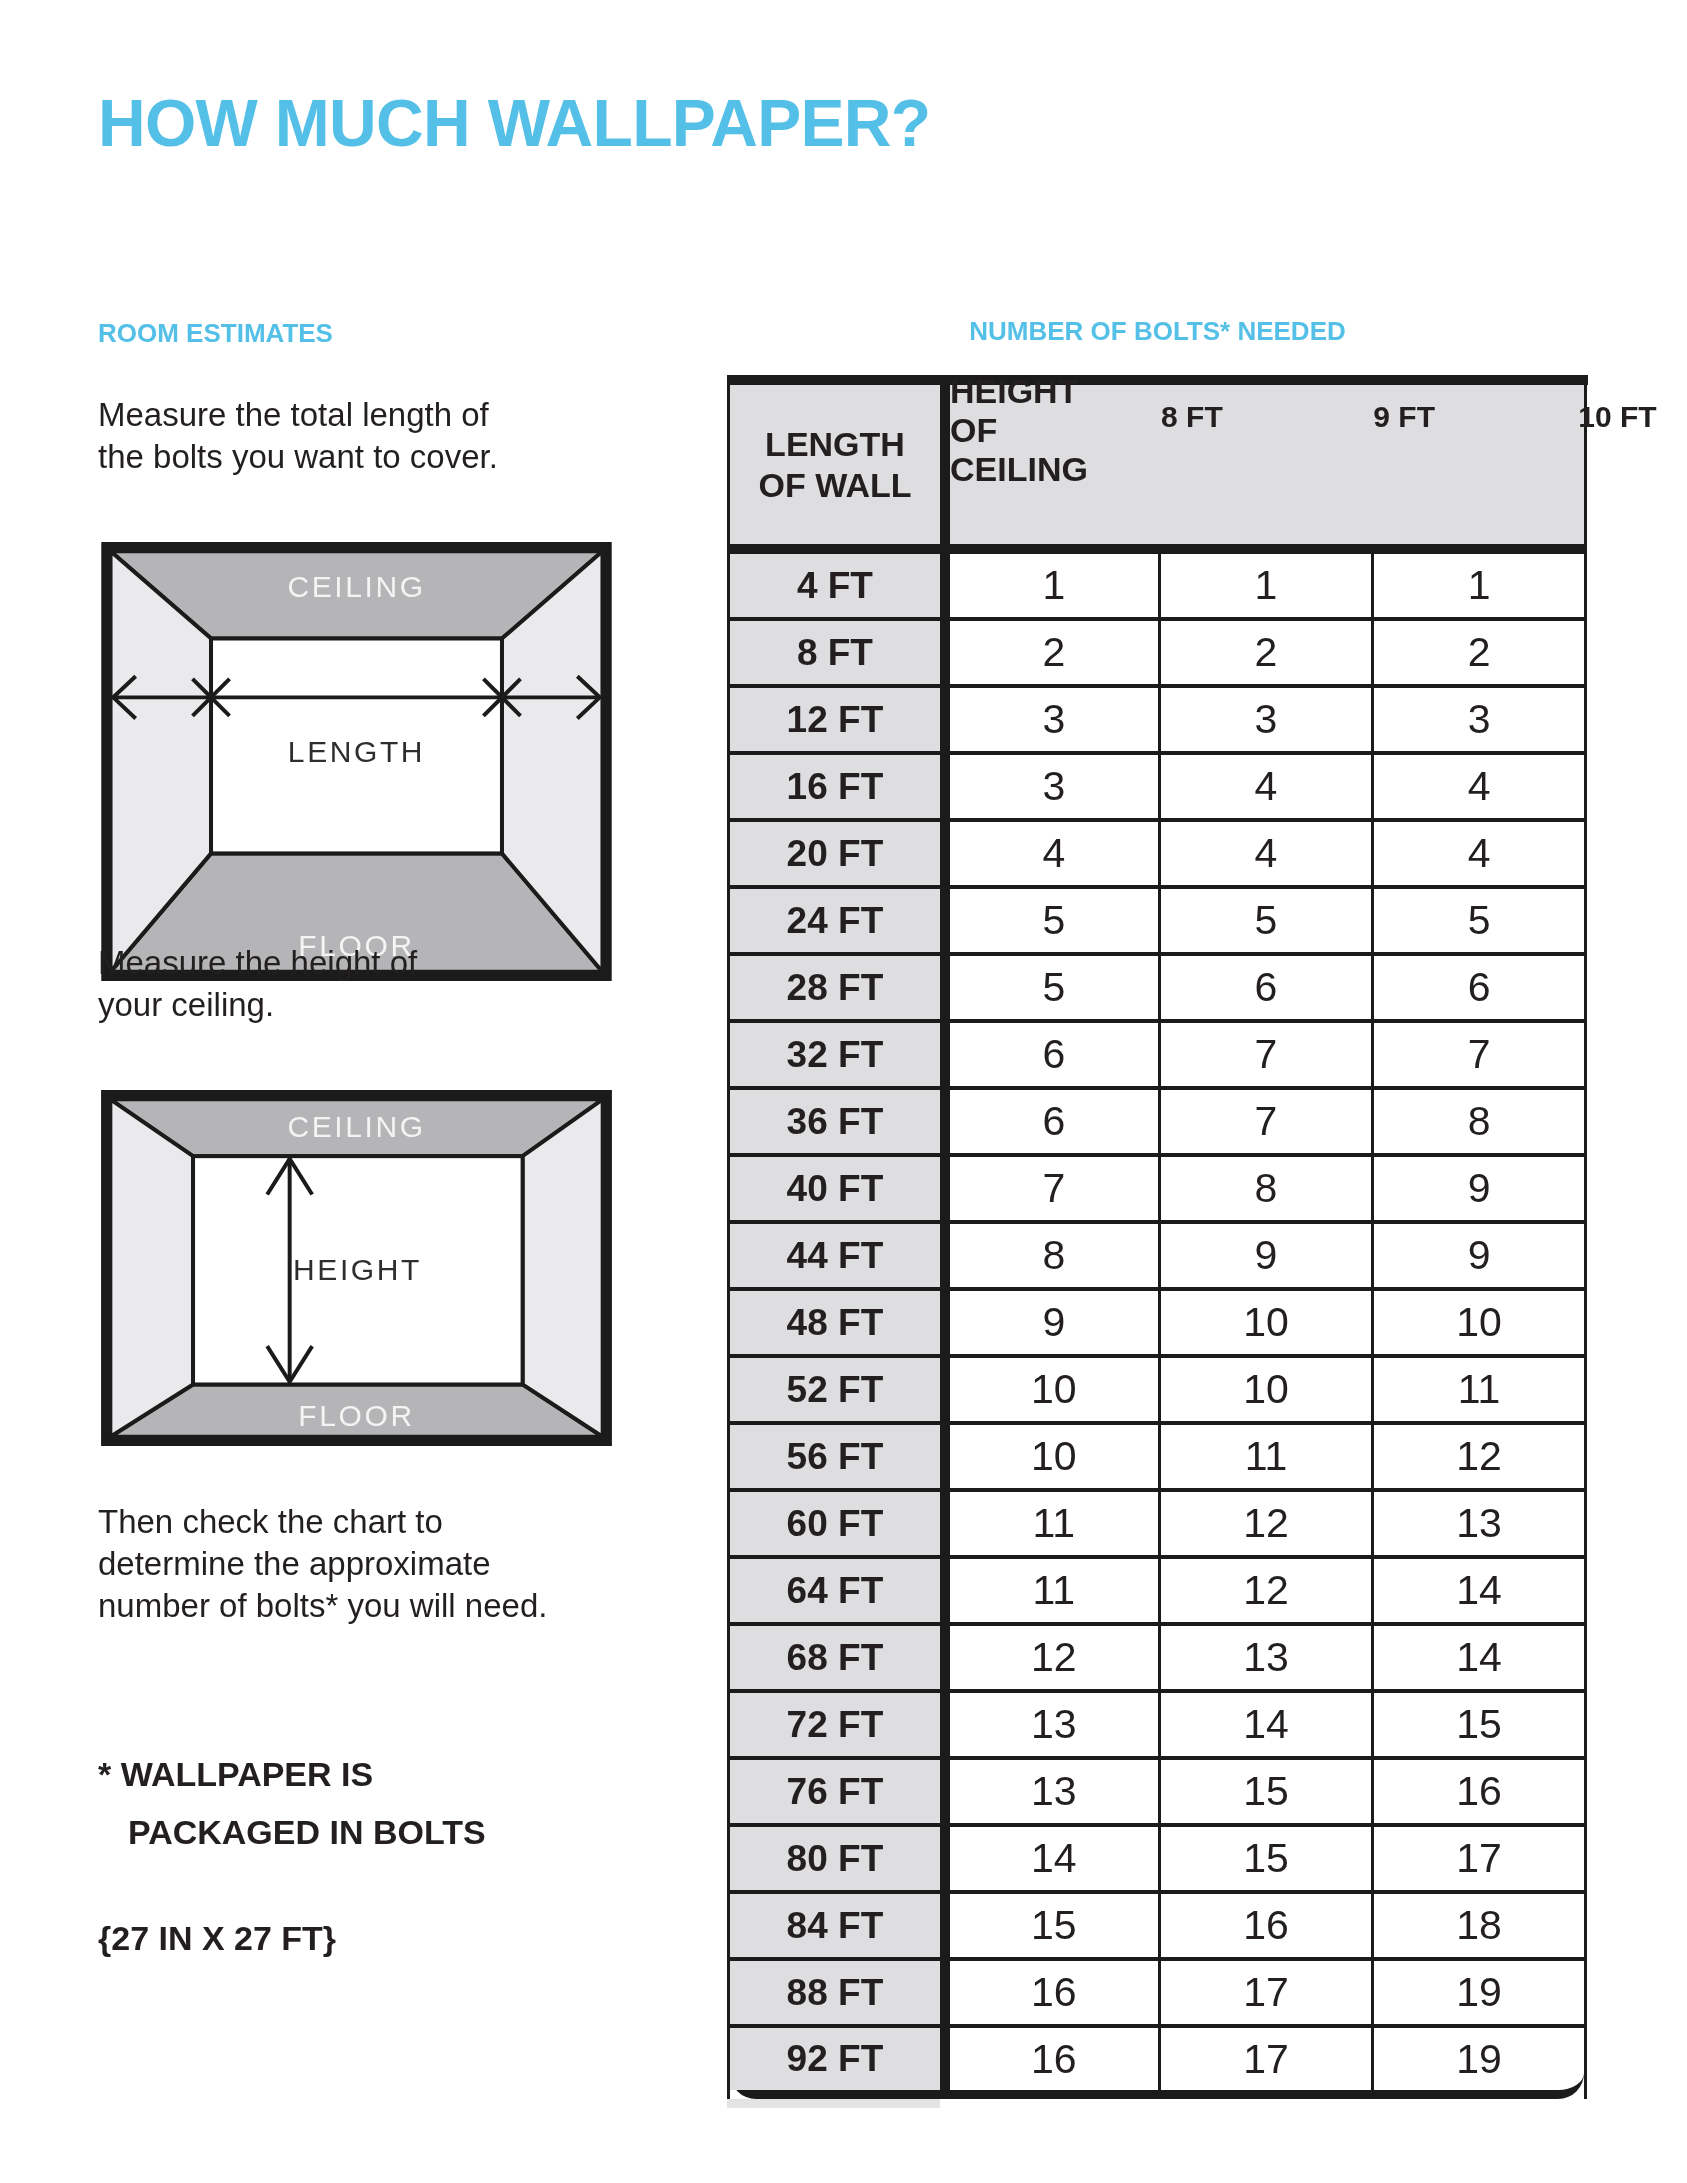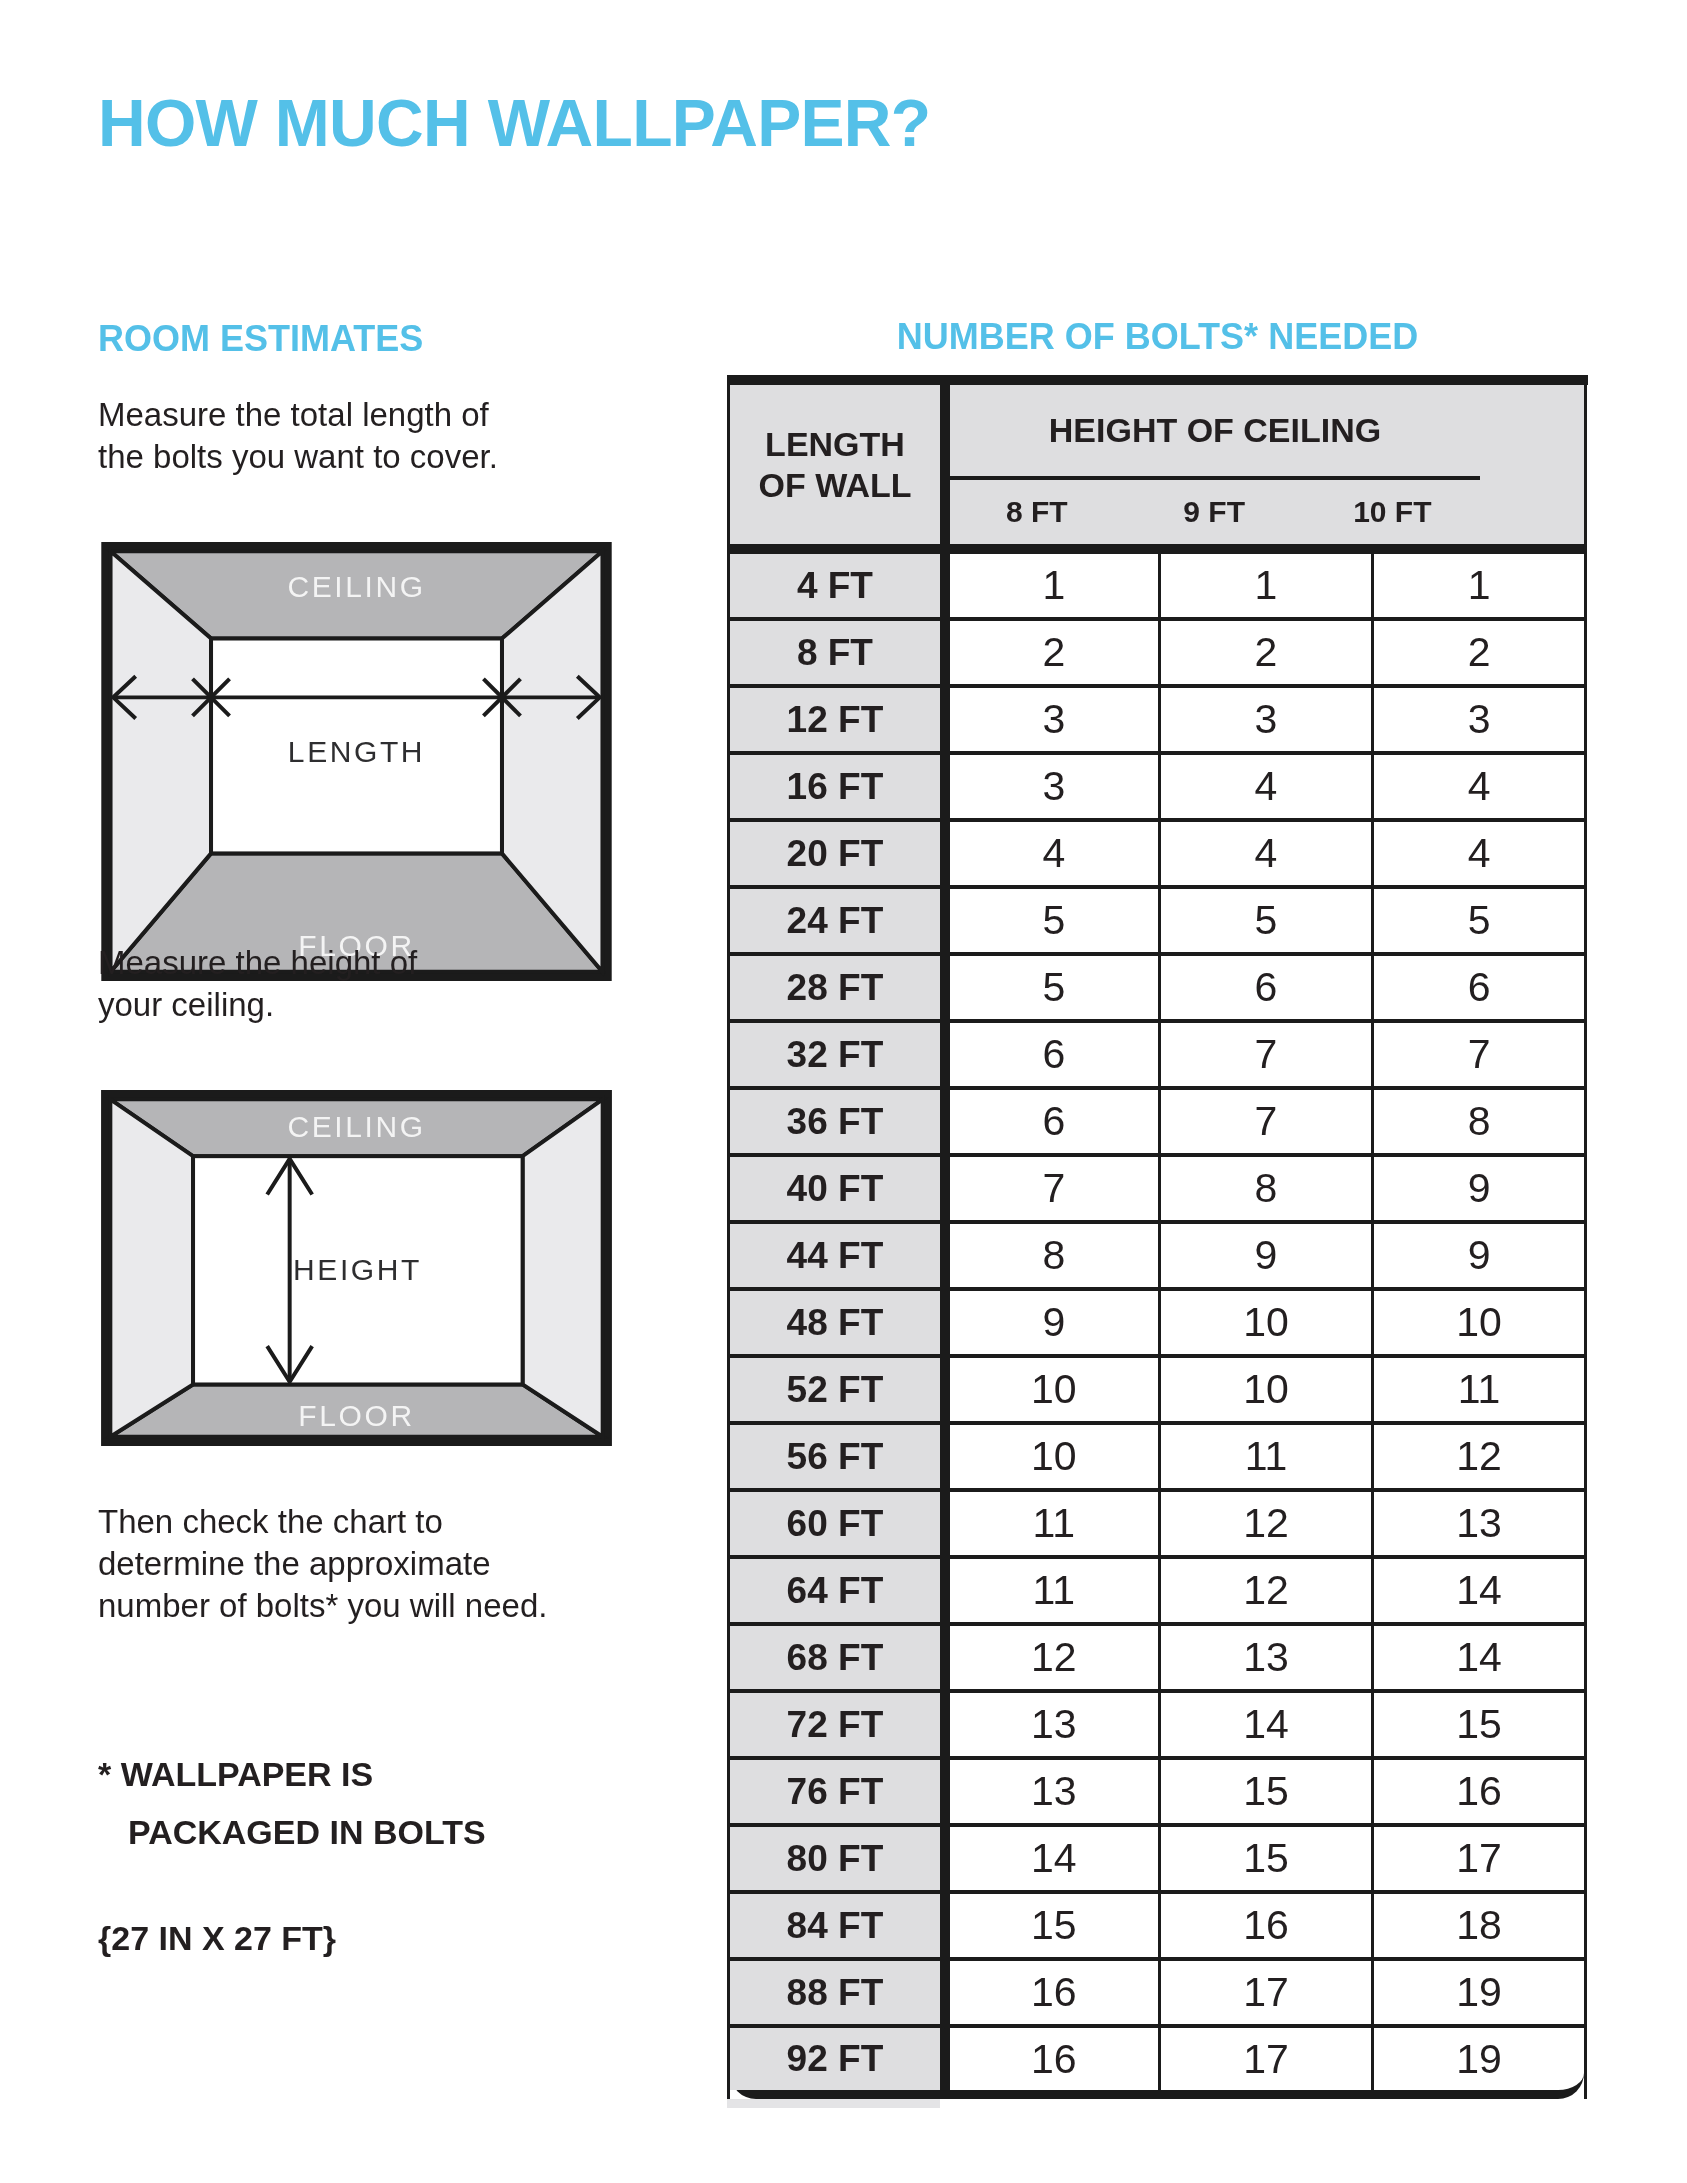--- a/index.html
+++ b/index.html
@@ -4,21 +4,21 @@
 <style>
   html,body { margin:0; padding:0; background:#ffffff; }
   #page {
     position:relative; width:1687px; height:2183px; background:#ffffff;
     font-family:"Liberation Sans","DejaVu Sans",sans-serif; color:#231F20; overflow:hidden;
   }
   .abs { position:absolute; }
 
   
   .title { left:98px; top:85px; font-size:66px; font-weight:bold; letter-spacing:-0.7px; color:#54C0E8; }
-  .sect-head { font-size:36px; font-weight:bold; color:#54C0E8; letter-spacing:0; }
+  .sect-head { font-size:26px; font-weight:bold; color:#54C0E8; letter-spacing:0; }
   .body-txt { font-size:33px; line-height:42px; color:#231F20; }
   .foot-txt { font-size:34px; font-weight:bold; line-height:58px; color:#231F20; }
   .bolt-txt { font-size:34px; font-weight:bold; line-height:54px; color:#231F20; }
   .bolt-txt sup { font-size:21px; vertical-align:super; line-height:0; }
   .indent { padding-left:30px; }
 
   
   .diagram { position:absolute; width:511px; }
   .diagram svg { position:absolute; left:0; top:0; }
   .dlabel { position:absolute; display:flex; align-items:center; justify-content:center;
@@ -28,21 +28,21 @@
 
   
   .tbl { left:727px; top:375px; width:861px; }
   .tbl-heading { left:727px; top:316px; width:861px; text-align:center; }
   .t-border-top { width:861px; height:10px; background:#1B1B1B; }
   .t-frame { width:854px; border-left:3.3px solid #1B1B1B; border-right:3.3px solid #1B1B1B; }
   .t-head { display:flex; height:159px; background:#DEDEE0; }
   .t-head-col1 { width:210px; display:flex; flex-direction:column; align-items:center; justify-content:center;
                  font-size:34px; font-weight:bold; line-height:41px; text-align:center; }
   .t-vdiv { width:10px; background:#1B1B1B; }
-  .t-head-right { width:530px; display:flex; flex-direction:column; }
+  .t-head-right { width:530px; display:flex; }
   .t-group { height:91px; display:flex; align-items:center; justify-content:center;
              font-size:34px; font-weight:bold; }
   .t-thinrule { height:4px; background:#1B1B1B; }
   .t-subrow { height:64px; display:flex; }
   .t-sub { display:flex; align-items:center; justify-content:center; font-size:30px; font-weight:bold; }
   .t-sub.c8 { width:208px; } .t-sub.c9 { width:210px; } .t-sub.c10 { width:210px; }
   .t-sub-gap { width:3.3px; }
   .t-border-mid { height:10px; background:#1B1B1B; width:854px; }
   .trow { display:flex; height:67px; box-sizing:border-box; border-bottom:4.6px solid #1B1B1B; background:#ffffff; }
   .trow:last-child { height:71px; border-bottom-width:9.3px;border-radius:26px; }

